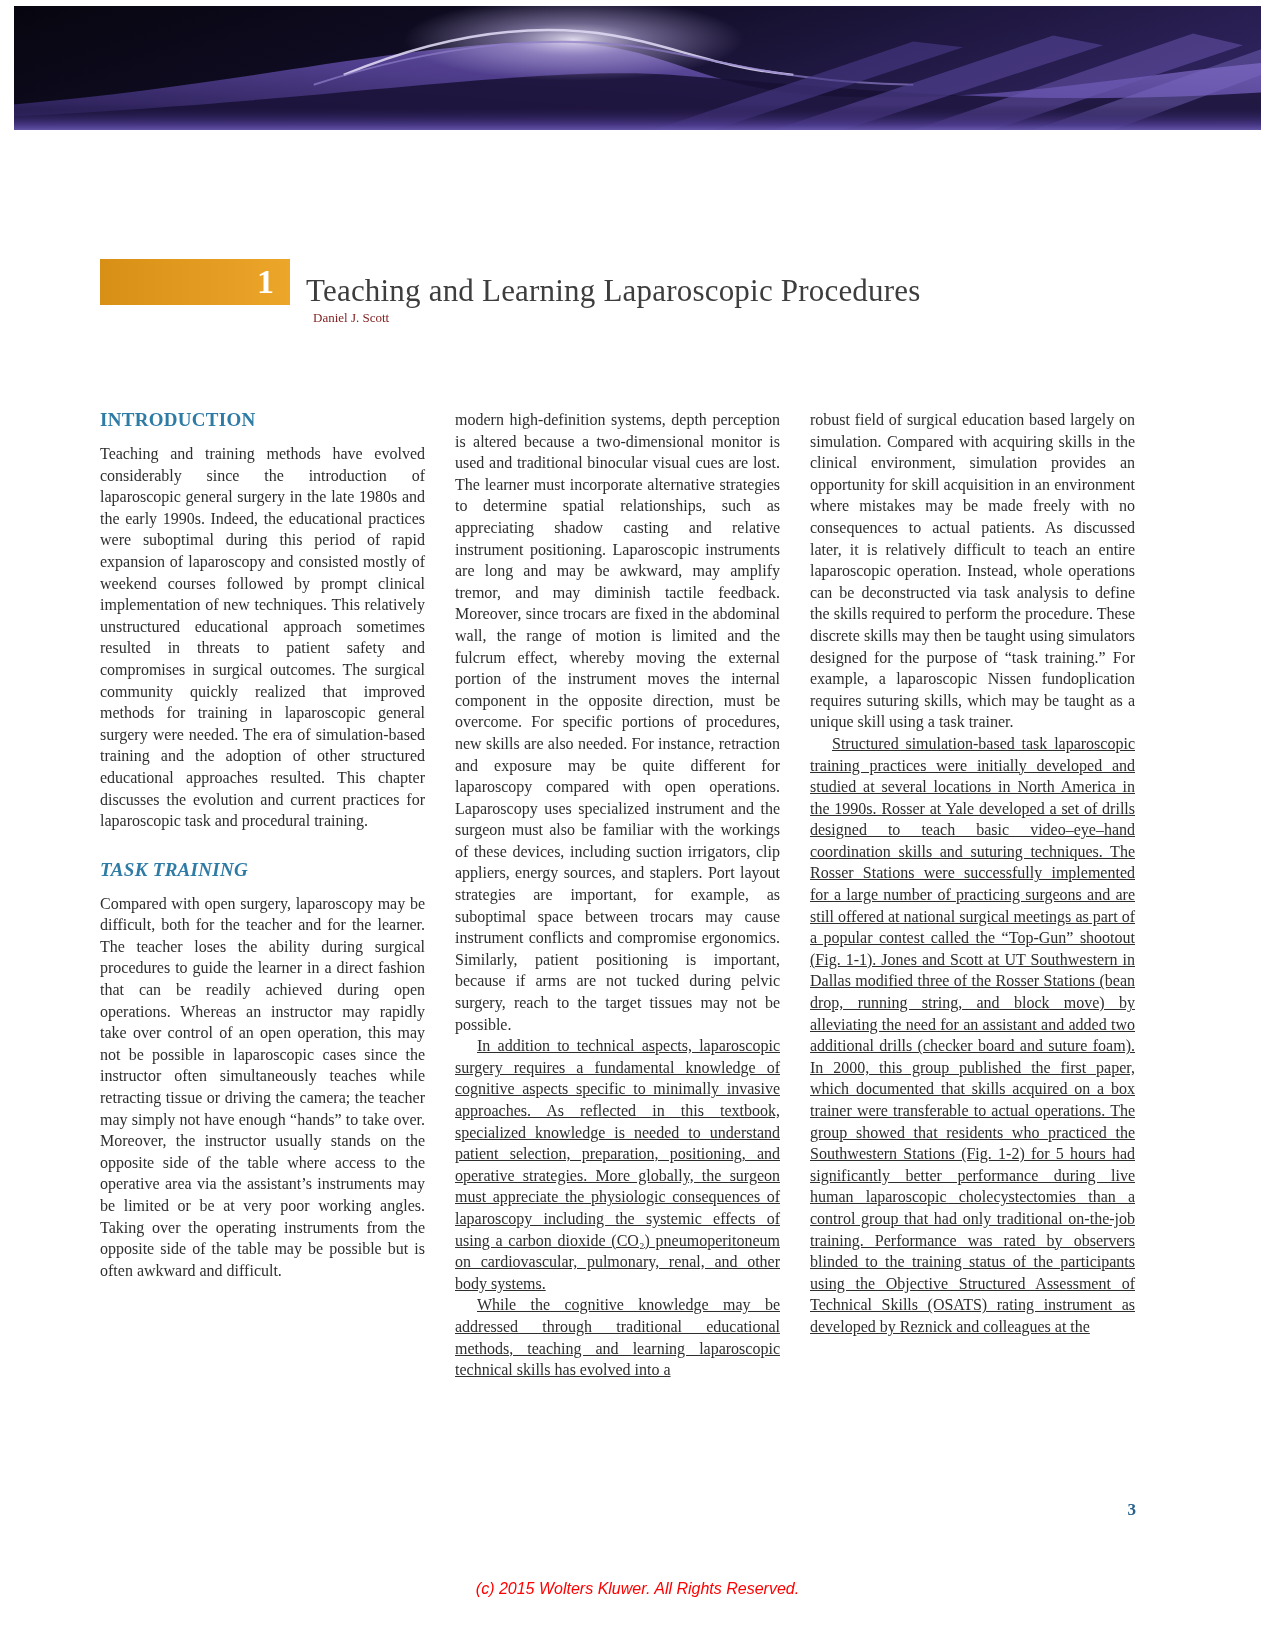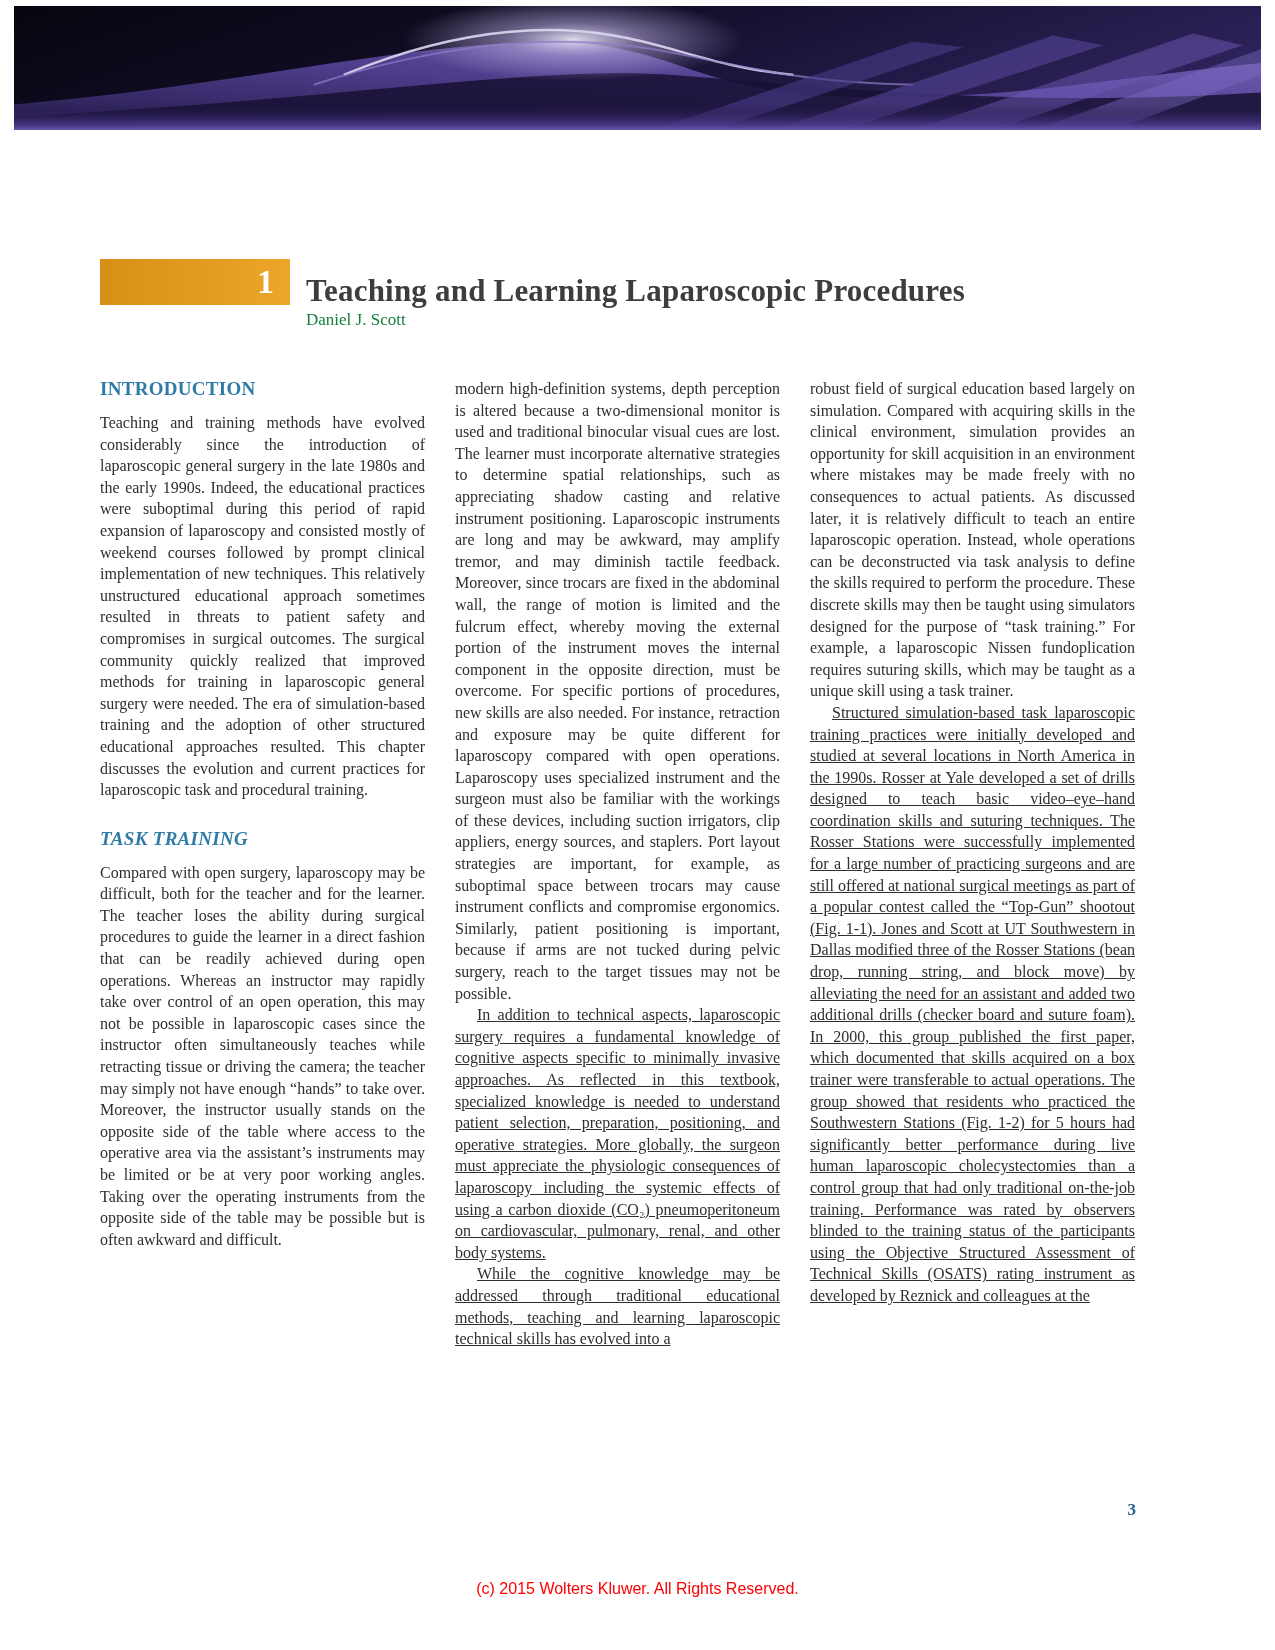--- a/index.html
+++ b/index.html
@@ -44,47 +44,48 @@
     font-weight: bold;
     line-height: 46px;
     text-align: right;
     padding-right: 16px;
     box-sizing: border-box;
     font-family: "Liberation Serif", serif;
   }
   .chapter-title {
     margin-left: 16px;
     font-size: 31px;
-    font-weight: 700;
+    font-weight: 400;
     color: #3d3d3d;
     letter-spacing: 0.2px;
     white-space: nowrap;
     font-family: "Liberation Serif", serif;
     margin-top: 19px;
   }
   .author {
     position: absolute;
-    left: 306px;
+    left: 313px;
     top: 310px;
-    font-size: 17px;
-    color: #15803d;
+    font-size: 13px;
+    color: #7f1d1d;
   }
 
   
   .content {
     position: absolute;
     left: 100px;
     top: 378px;
     width: 1036px;
     display: flex;
     gap: 30px;
   }
   .column {
     width: 325px;
     flex: 0 0 325px;
+    margin-top: 31px;
   }
   .col-heading {
     color: #2e7ba6;
     font-size: 19px;
     font-weight: bold;
     letter-spacing: 0.3px;
     margin: 0 0 12px 0;
   }
   .col-heading.spaced {
     margin-top: 27px;
@@ -116,20 +117,21 @@
 
   .copyright-footer {
     position: absolute;
     left: 0;
     top: 1580px;
     width: 100%;
     text-align: center;
     font-family: "Liberation Sans", sans-serif;
     font-size: 16px;
     color: #ff0000;
+    font-style: italic;
   }
 </style>
 </head>
 <body>
 
 <div class="banner">
   <svg viewBox="0 0 1248 126" preserveAspectRatio="none">
     <defs>
       <linearGradient id="bgG" x1="0" y1="0" x2="1" y2="0.3">
         <stop offset="0" stop-color="#07060f"></stop>

